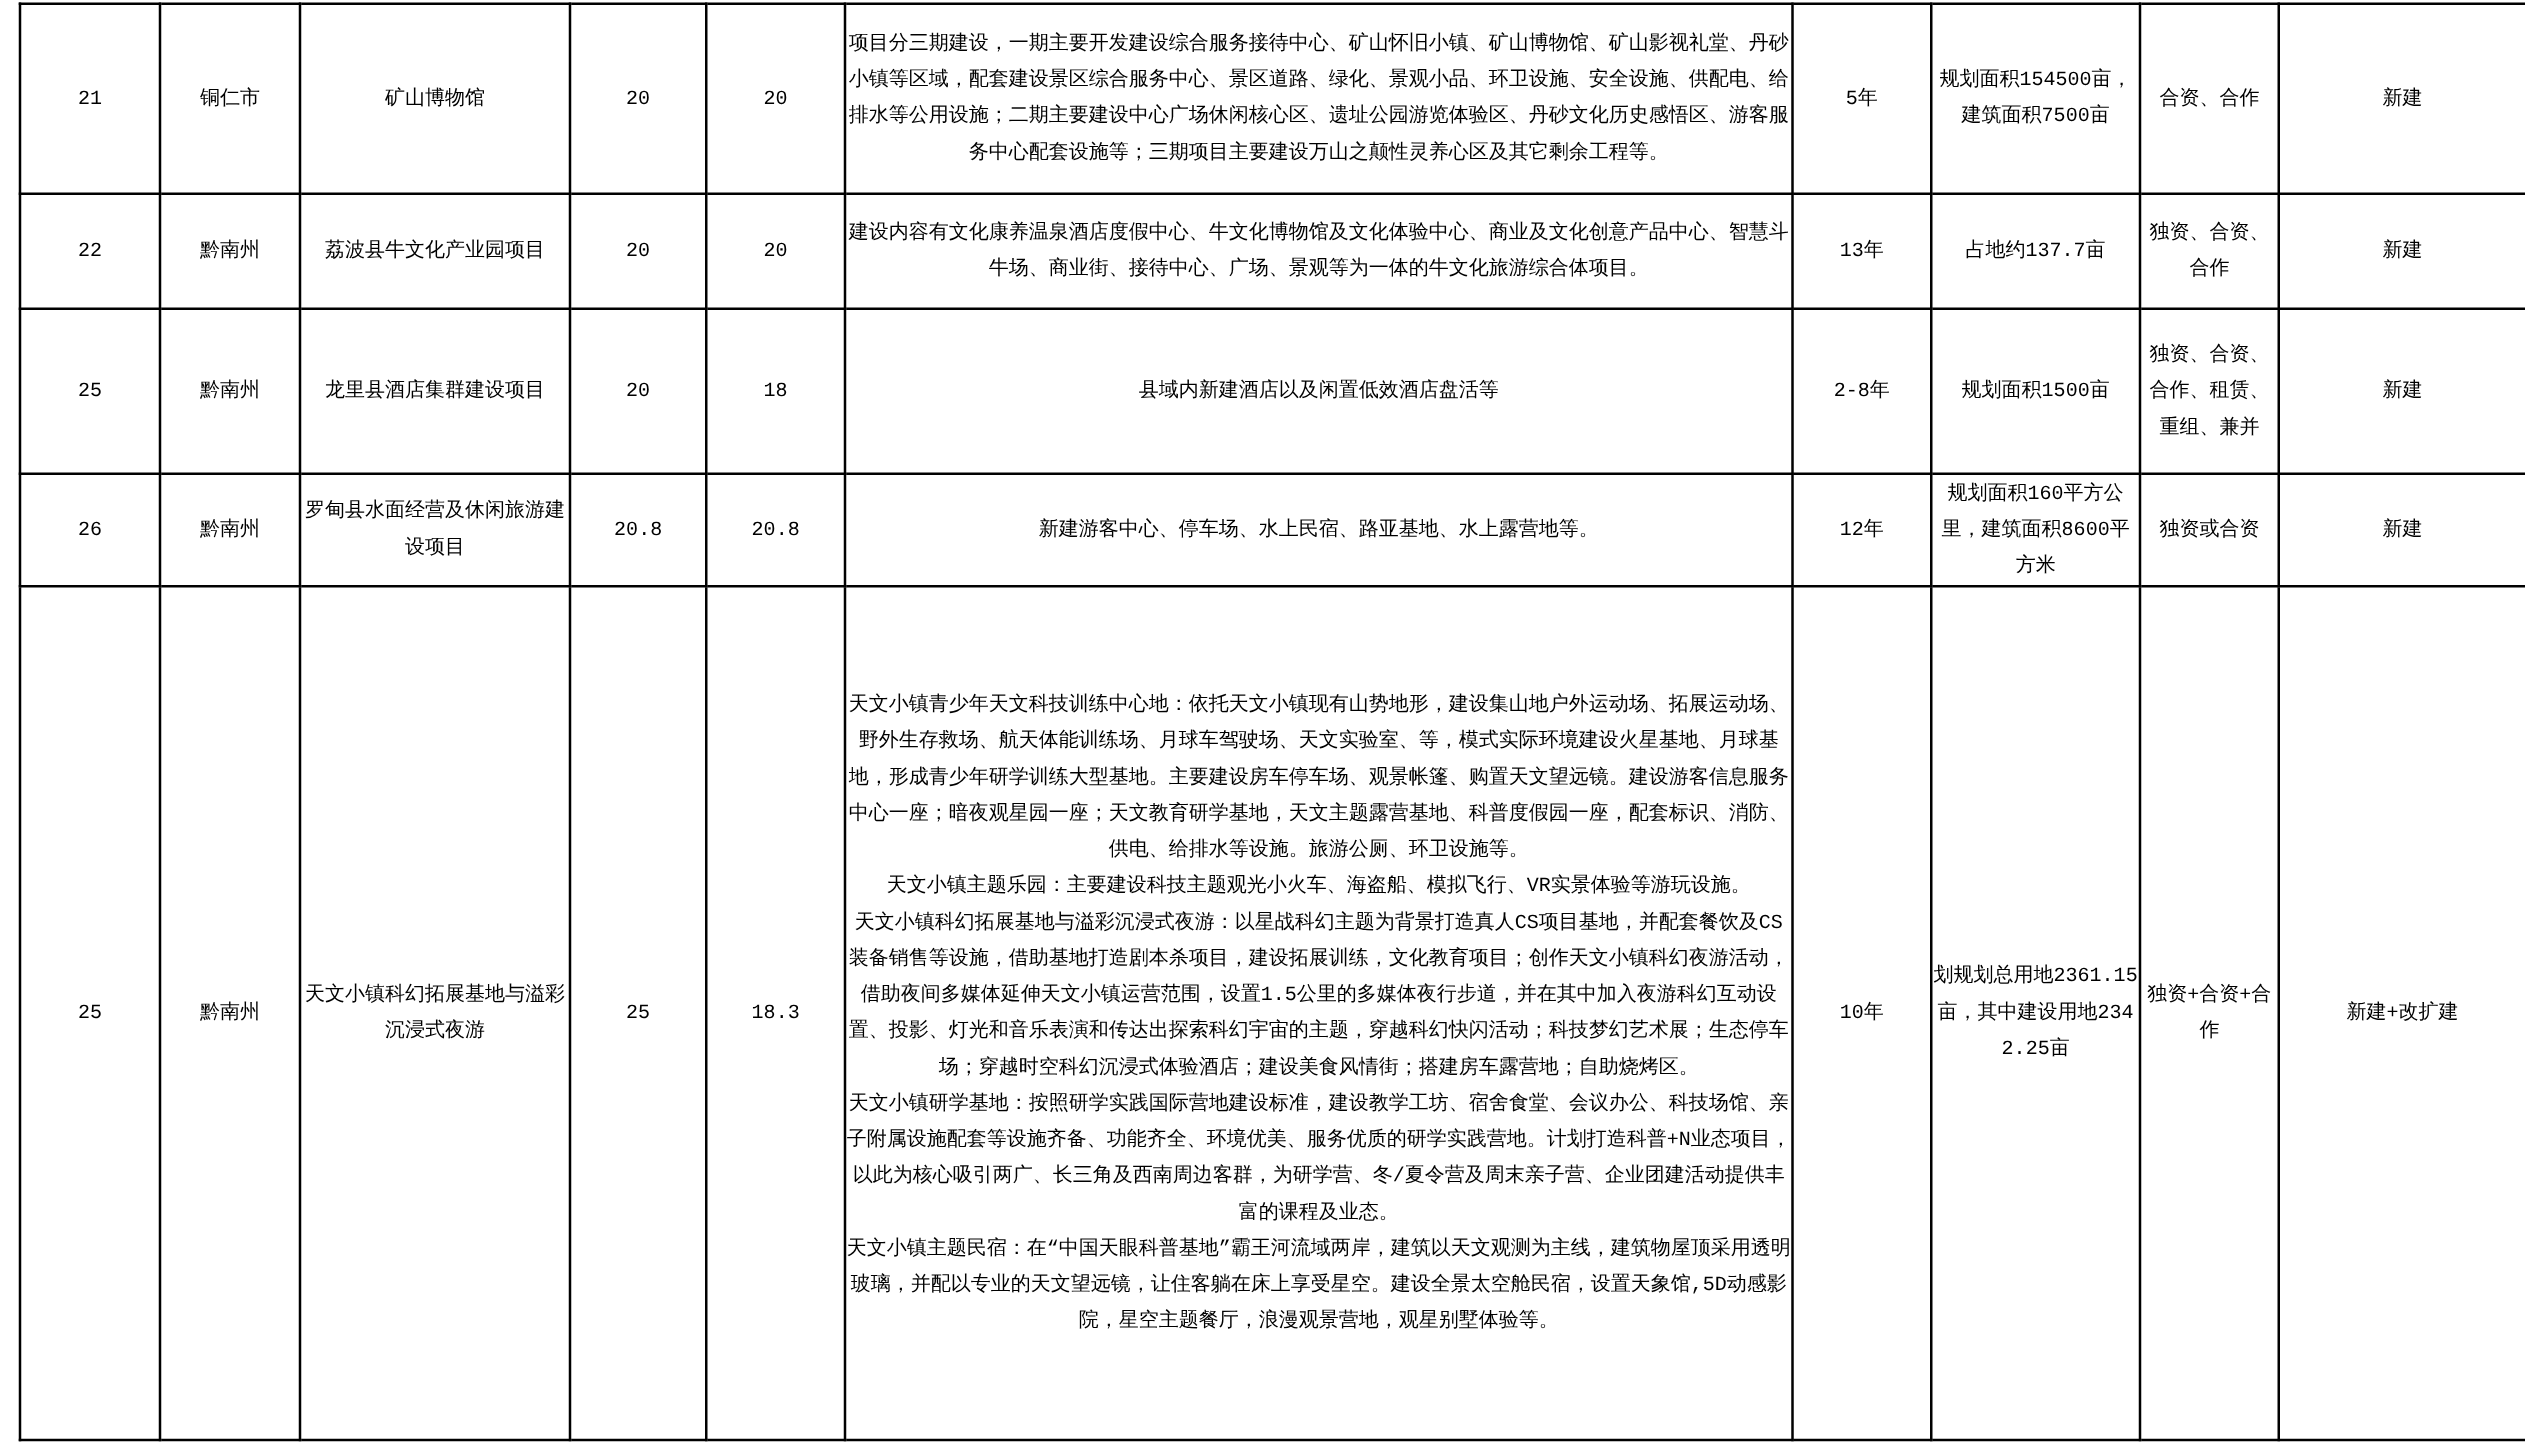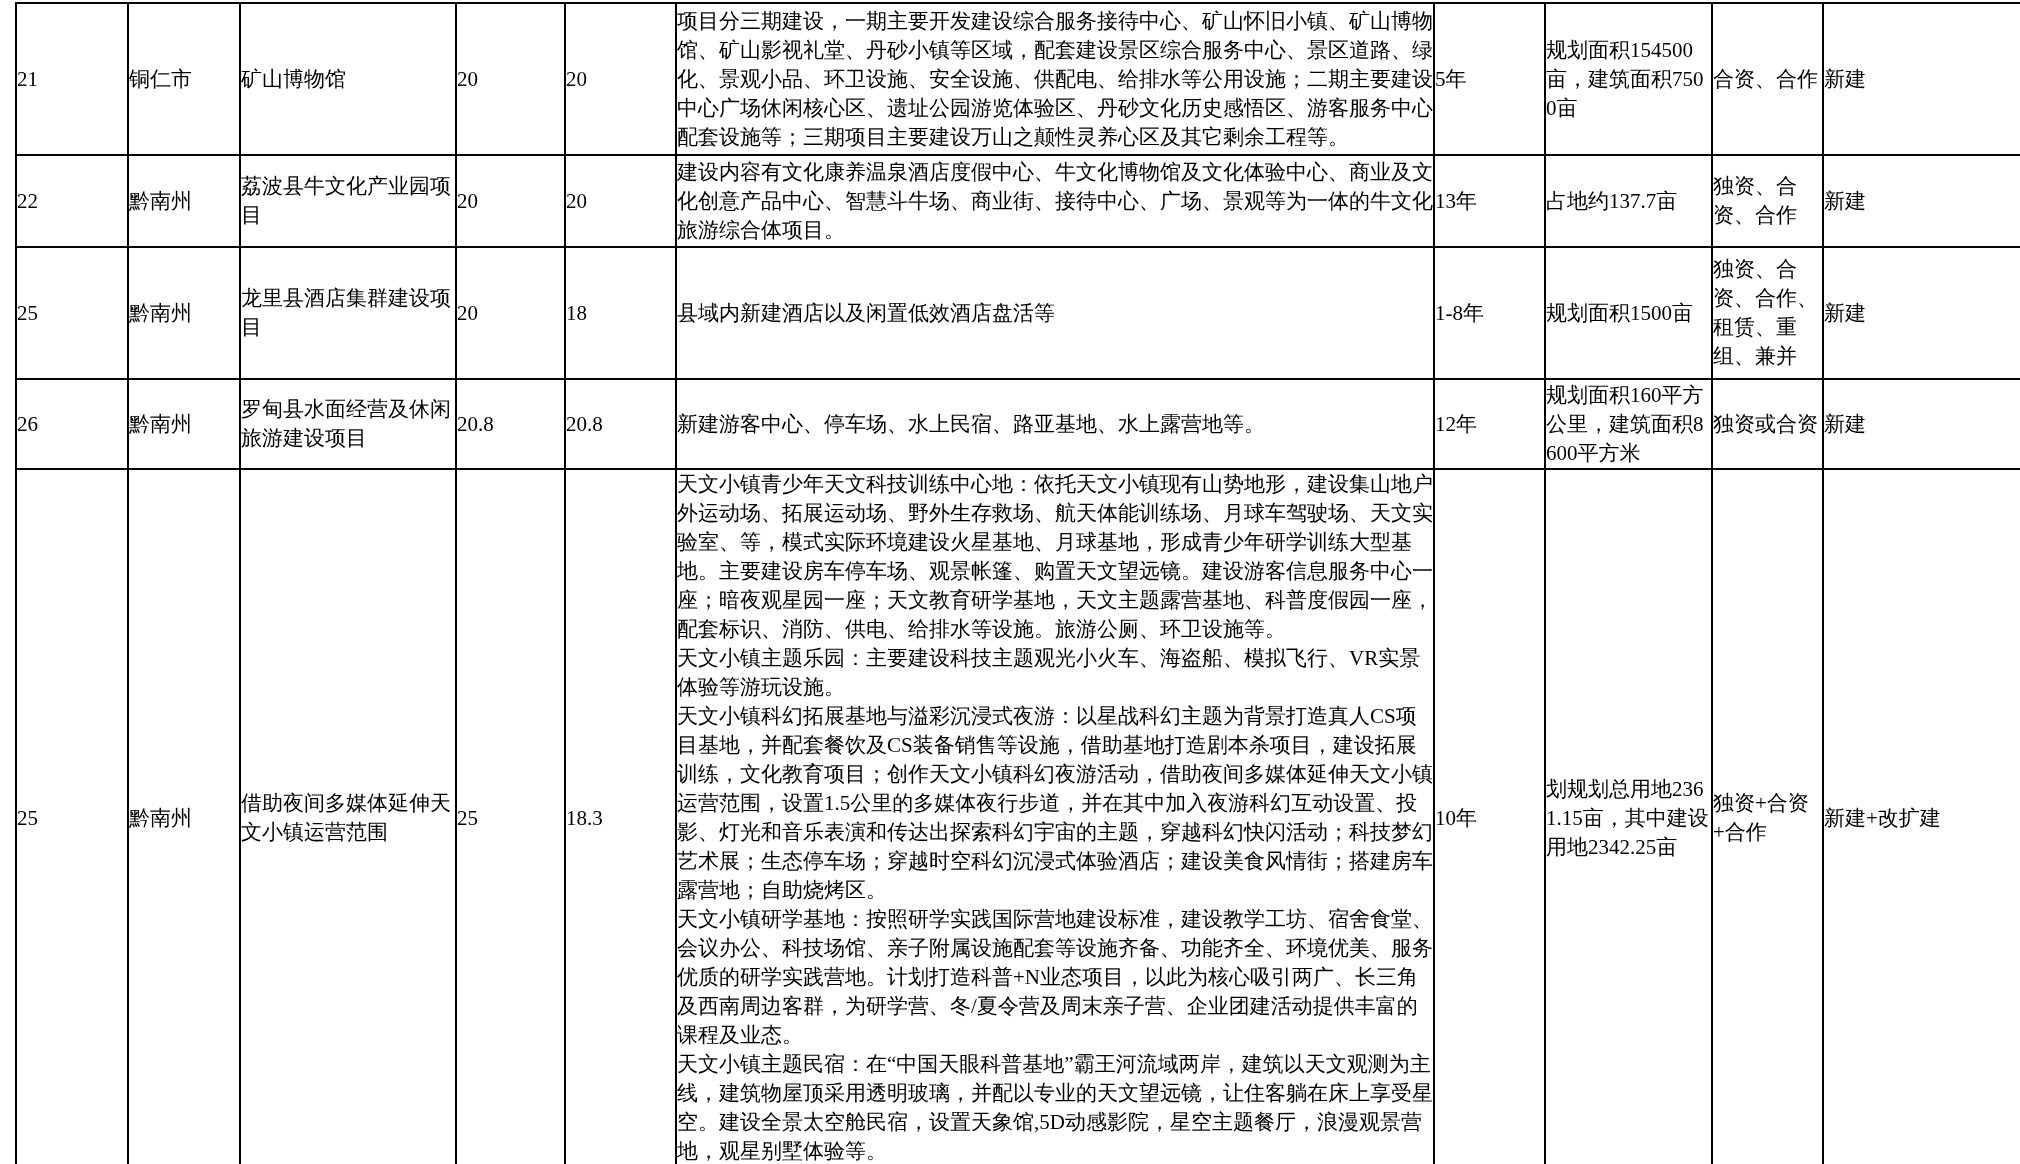--- a/index.html
+++ b/index.html
@@ -7,23 +7,23 @@
   .page{
     position:relative;width:2020px;height:1164px;background:#fff;
     font-family:"Liberation Serif","DejaVu Serif",serif;color:#000;
   }
   table.grid{
     border-collapse:collapse;table-layout:fixed;
     position:absolute;left:15px;top:2px;width:2005px;
   }
   table.grid td{
     border:2px solid #000;
-    font-size:21px;line-height:29px;
-    vertical-align:middle;text-align:left;
-    padding:0;overflow:hidden;word-break:break-all;
+    font-size:16px;line-height:29px;
+    vertical-align:middle;text-align:center;
+    padding:0;overflow:hidden;word-break:break-all;font-family:Liberation Mono, monospace;
   }
   td.desc{text-align:justify;padding:2px 5px 2px 6px;white-space:pre-line;}
   td.left{text-align:left;padding:2px 4px;}
   td.namecell{padding:0 4px;}
   td.name-left{text-align:left;}
   tr.r1{height:152px;}
   tr.r2{height:92px;}
   tr.r3{height:132px;}
   tr.r4{height:90px;}
   tr.r5{height:683px;}
@@ -70,41 +70,41 @@
         <td class="left">独资、合资、合作</td>
         <td>新建</td>
       </tr>
       <tr class="r3">
         <td>25</td>
         <td>黔南州</td>
         <td class="namecell">龙里县酒店集群建设项目</td>
         <td>20</td>
         <td>18</td>
         <td class="desc">县域内新建酒店以及闲置低效酒店盘活等</td>
-        <td>1-8年</td>
+        <td>2-8年</td>
         <td class="left">规划面积1500亩</td>
         <td class="left">独资、合资、合作、租赁、重组、兼并</td>
         <td>新建</td>
       </tr>
       <tr class="r4">
         <td>26</td>
         <td>黔南州</td>
         <td class="namecell">罗甸县水面经营及休闲旅游建设项目</td>
         <td>20.8</td>
         <td>20.8</td>
         <td class="desc">新建游客中心、停车场、水上民宿、路亚基地、水上露营地等。</td>
         <td>12年</td>
         <td class="left">规划面积160平方公里，建筑面积8600平方米</td>
         <td class="left">独资或合资</td>
         <td>新建</td>
       </tr>
       <tr class="r5">
         <td>25</td>
         <td>黔南州</td>
-        <td class="namecell name-left">借助夜间多媒体延伸天文小镇运营范围</td>
+        <td class="namecell name-left">天文小镇科幻拓展基地与溢彩沉浸式夜游</td>
         <td>25</td>
         <td>18.3</td>
         <td class="desc">天文小镇青少年天文科技训练中心地：依托天文小镇现有山势地形，建设集山地户外运动场、拓展运动场、野外生存救场、航天体能训练场、月球车驾驶场、天文实验室、等，模式实际环境建设火星基地、月球基地，形成青少年研学训练大型基地。主要建设房车停车场、观景帐篷、购置天文望远镜。建设游客信息服务中心一座；暗夜观星园一座；天文教育研学基地，天文主题露营基地、科普度假园一座，配套标识、消防、供电、给排水等设施。旅游公厕、环卫设施等。
 天文小镇主题乐园：主要建设科技主题观光小火车、海盗船、模拟飞行、VR实景体验等游玩设施。
 天文小镇科幻拓展基地与溢彩沉浸式夜游：以星战科幻主题为背景打造真人CS项目基地，并配套餐饮及CS装备销售等设施，借助基地打造剧本杀项目，建设拓展训练，文化教育项目；创作天文小镇科幻夜游活动，借助夜间多媒体延伸天文小镇运营范围，设置1.5公里的多媒体夜行步道，并在其中加入夜游科幻互动设置、投影、灯光和音乐表演和传达出探索科幻宇宙的主题，穿越科幻快闪活动；科技梦幻艺术展；生态停车场；穿越时空科幻沉浸式体验酒店；建设美食风情街；搭建房车露营地；自助烧烤区。
 天文小镇研学基地：按照研学实践国际营地建设标准，建设教学工坊、宿舍食堂、会议办公、科技场馆、亲子附属设施配套等设施齐备、功能齐全、环境优美、服务优质的研学实践营地。计划打造科普+N业态项目，以此为核心吸引两广、长三角及西南周边客群，为研学营、冬/夏令营及周末亲子营、企业团建活动提供丰富的课程及业态。
 天文小镇主题民宿：在“中国天眼科普基地”霸王河流域两岸，建筑以天文观测为主线，建筑物屋顶采用透明玻璃，并配以专业的天文望远镜，让住客躺在床上享受星空。建设全景太空舱民宿，设置天象馆,5D动感影院，星空主题餐厅，浪漫观景营地，观星别墅体验等。</td>
         <td>10年</td>
         <td class="left">划规划总用地2361.15亩，其中建设用地2342.25亩</td>
         <td class="left">独资+合资+合作</td>

